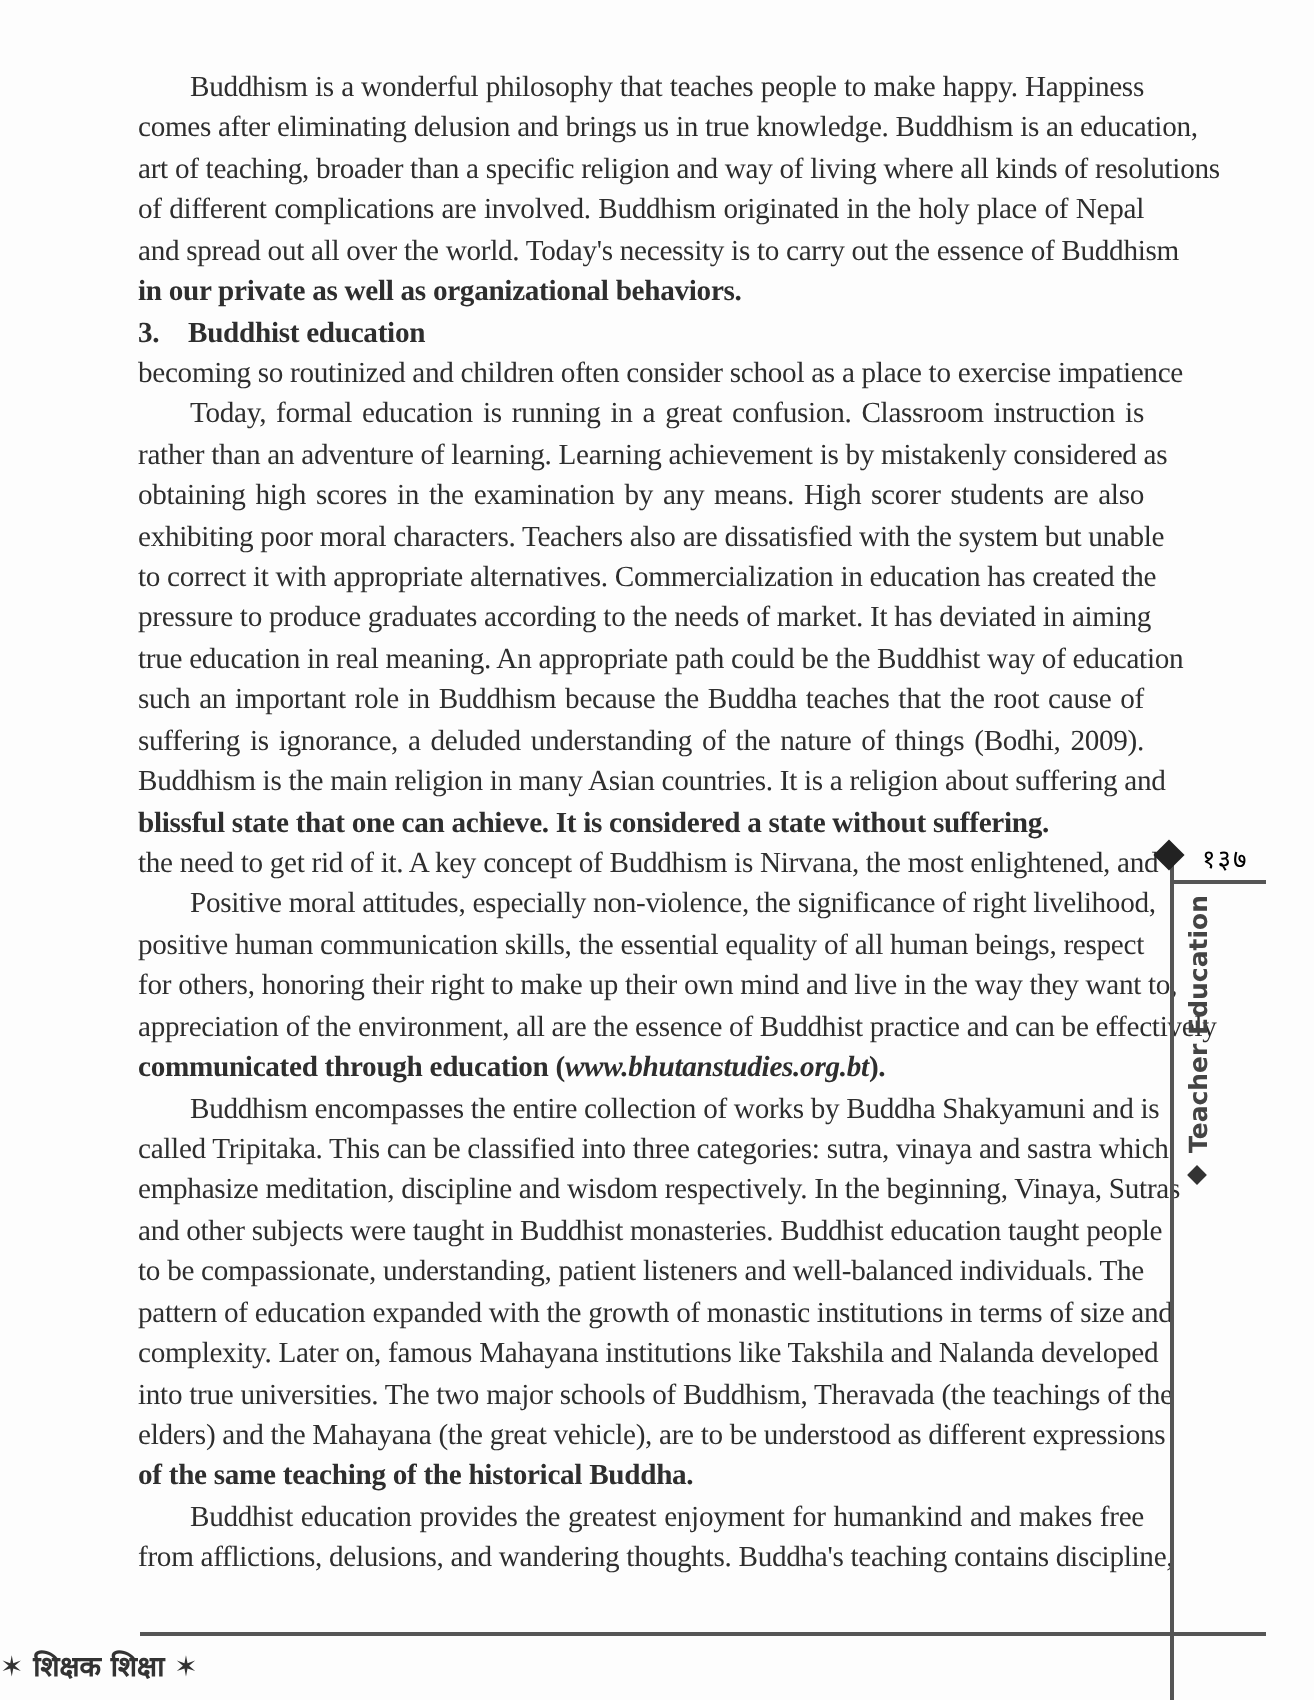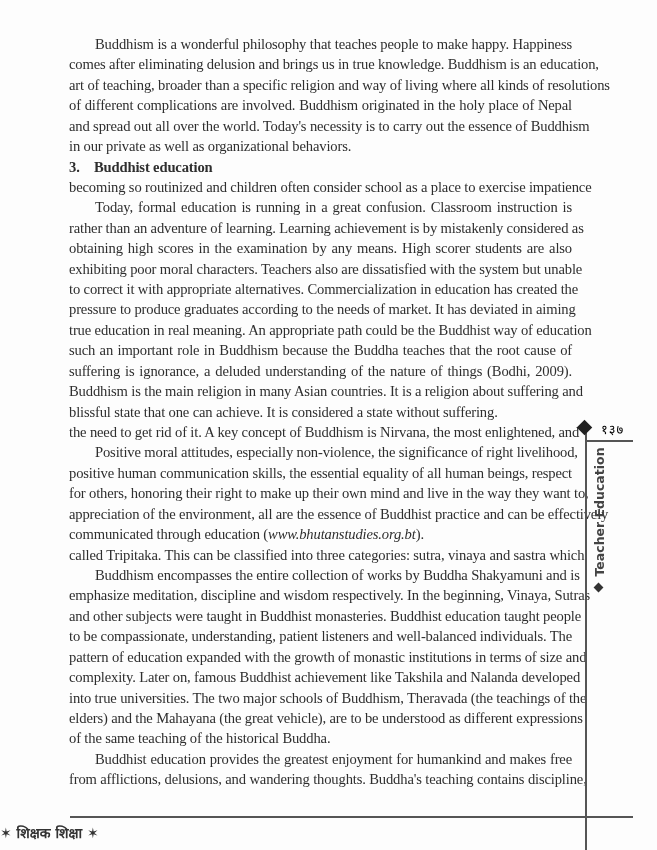--- a/index.html
+++ b/index.html
@@ -10,21 +10,21 @@
     color: #2e2e2e;
   }
   .page { position: absolute; left: 0; top: 0; width: 657px; height: 850px; }
   .body-text { position: absolute; left: 69px; top: 34px; width: 503px; }
   .line {
     height: 20.43px; line-height: 20.43px; font-size: 14.6px;
     text-align: justify; text-align-last: justify;
     white-space: nowrap; overflow: visible;
     letter-spacing: -0.15px;
   }
-  .line.last { text-align-last: left; }
+  .line.last { text-align-last: left; font-weight: bold; }
   .line.indent { padding-left: 26px; }
   .heading { font-weight: bold; text-align-last: left; }
   .heading .num { display: inline-block; width: 25px; }
   .line i { font-style: italic; }
 
   .v-rule { position: absolute; left: 585px; top: 432px; width: 2px; height: 418px; background: #555; }
   .h-rule-side { position: absolute; left: 586px; top: 440px; width: 47px; height: 1.5px; background: #555; }
   .diamond-top {
     position: absolute; left: 579px; top: 422px; width: 11px; height: 11px;
     background: #222; transform: rotate(45deg);
@@ -76,27 +76,27 @@
       <div class="line">such an important role in Buddhism because the Buddha teaches that the root cause of</div>
       <div class="line">suffering is ignorance, a deluded understanding of the nature of things (Bodhi, 2009).</div>
       <div class="line">Buddhism is the main religion in many Asian countries. It is a religion about suffering and</div>
       <div class="line last">blissful state that one can achieve. It is considered a state without suffering.</div>
       <div class="line">the need to get rid of it. A key concept of Buddhism is Nirvana, the most enlightened, and</div>
       <div class="line indent">Positive moral attitudes, especially non-violence, the significance of right livelihood,</div>
       <div class="line">positive human communication skills, the essential equality of all human beings, respect</div>
       <div class="line">for others, honoring their right to make up their own mind and live in the way they want to,</div>
       <div class="line">appreciation of the environment, all are the essence of Buddhist practice and can be effectively</div>
       <div class="line last"><span>communicated through education (</span><i>www.bhutanstudies.org.bt</i><span>).</span></div>
+      <div class="line indent">Buddhism encompasses the entire collection of works by Buddha Shakyamuni and is</div>
       <div class="line">called Tripitaka. This can be classified into three categories: sutra, vinaya and sastra which</div>
-      <div class="line indent">Buddhism encompasses the entire collection of works by Buddha Shakyamuni and is</div>
       <div class="line">emphasize meditation, discipline and wisdom respectively. In the beginning, Vinaya, Sutras</div>
       <div class="line">and other subjects were taught in Buddhist monasteries. Buddhist education taught people</div>
       <div class="line">to be compassionate, understanding, patient listeners and well-balanced individuals. The</div>
       <div class="line">pattern of education expanded with the growth of monastic institutions in terms of size and</div>
-      <div class="line">complexity. Later on, famous Buddhist achievement like Takshila and Nalanda developed</div>
+      <div class="line">complexity. Later on, famous Mahayana institutions like Takshila and Nalanda developed</div>
       <div class="line">into true universities. The two major schools of Buddhism, Theravada (the teachings of the</div>
       <div class="line">elders) and the Mahayana (the great vehicle), are to be understood as different expressions</div>
       <div class="line last">of the same teaching of the historical Buddha.</div>
       <div class="line indent">Buddhist education provides the greatest enjoyment for humankind and makes free</div>
       <div class="line">from afflictions, delusions, and wandering thoughts. Buddha's teaching contains discipline,</div>
     </div>
 
   <div class="v-rule"></div>
   <div class="h-rule-side"></div>
   <div class="diamond-top"></div>

